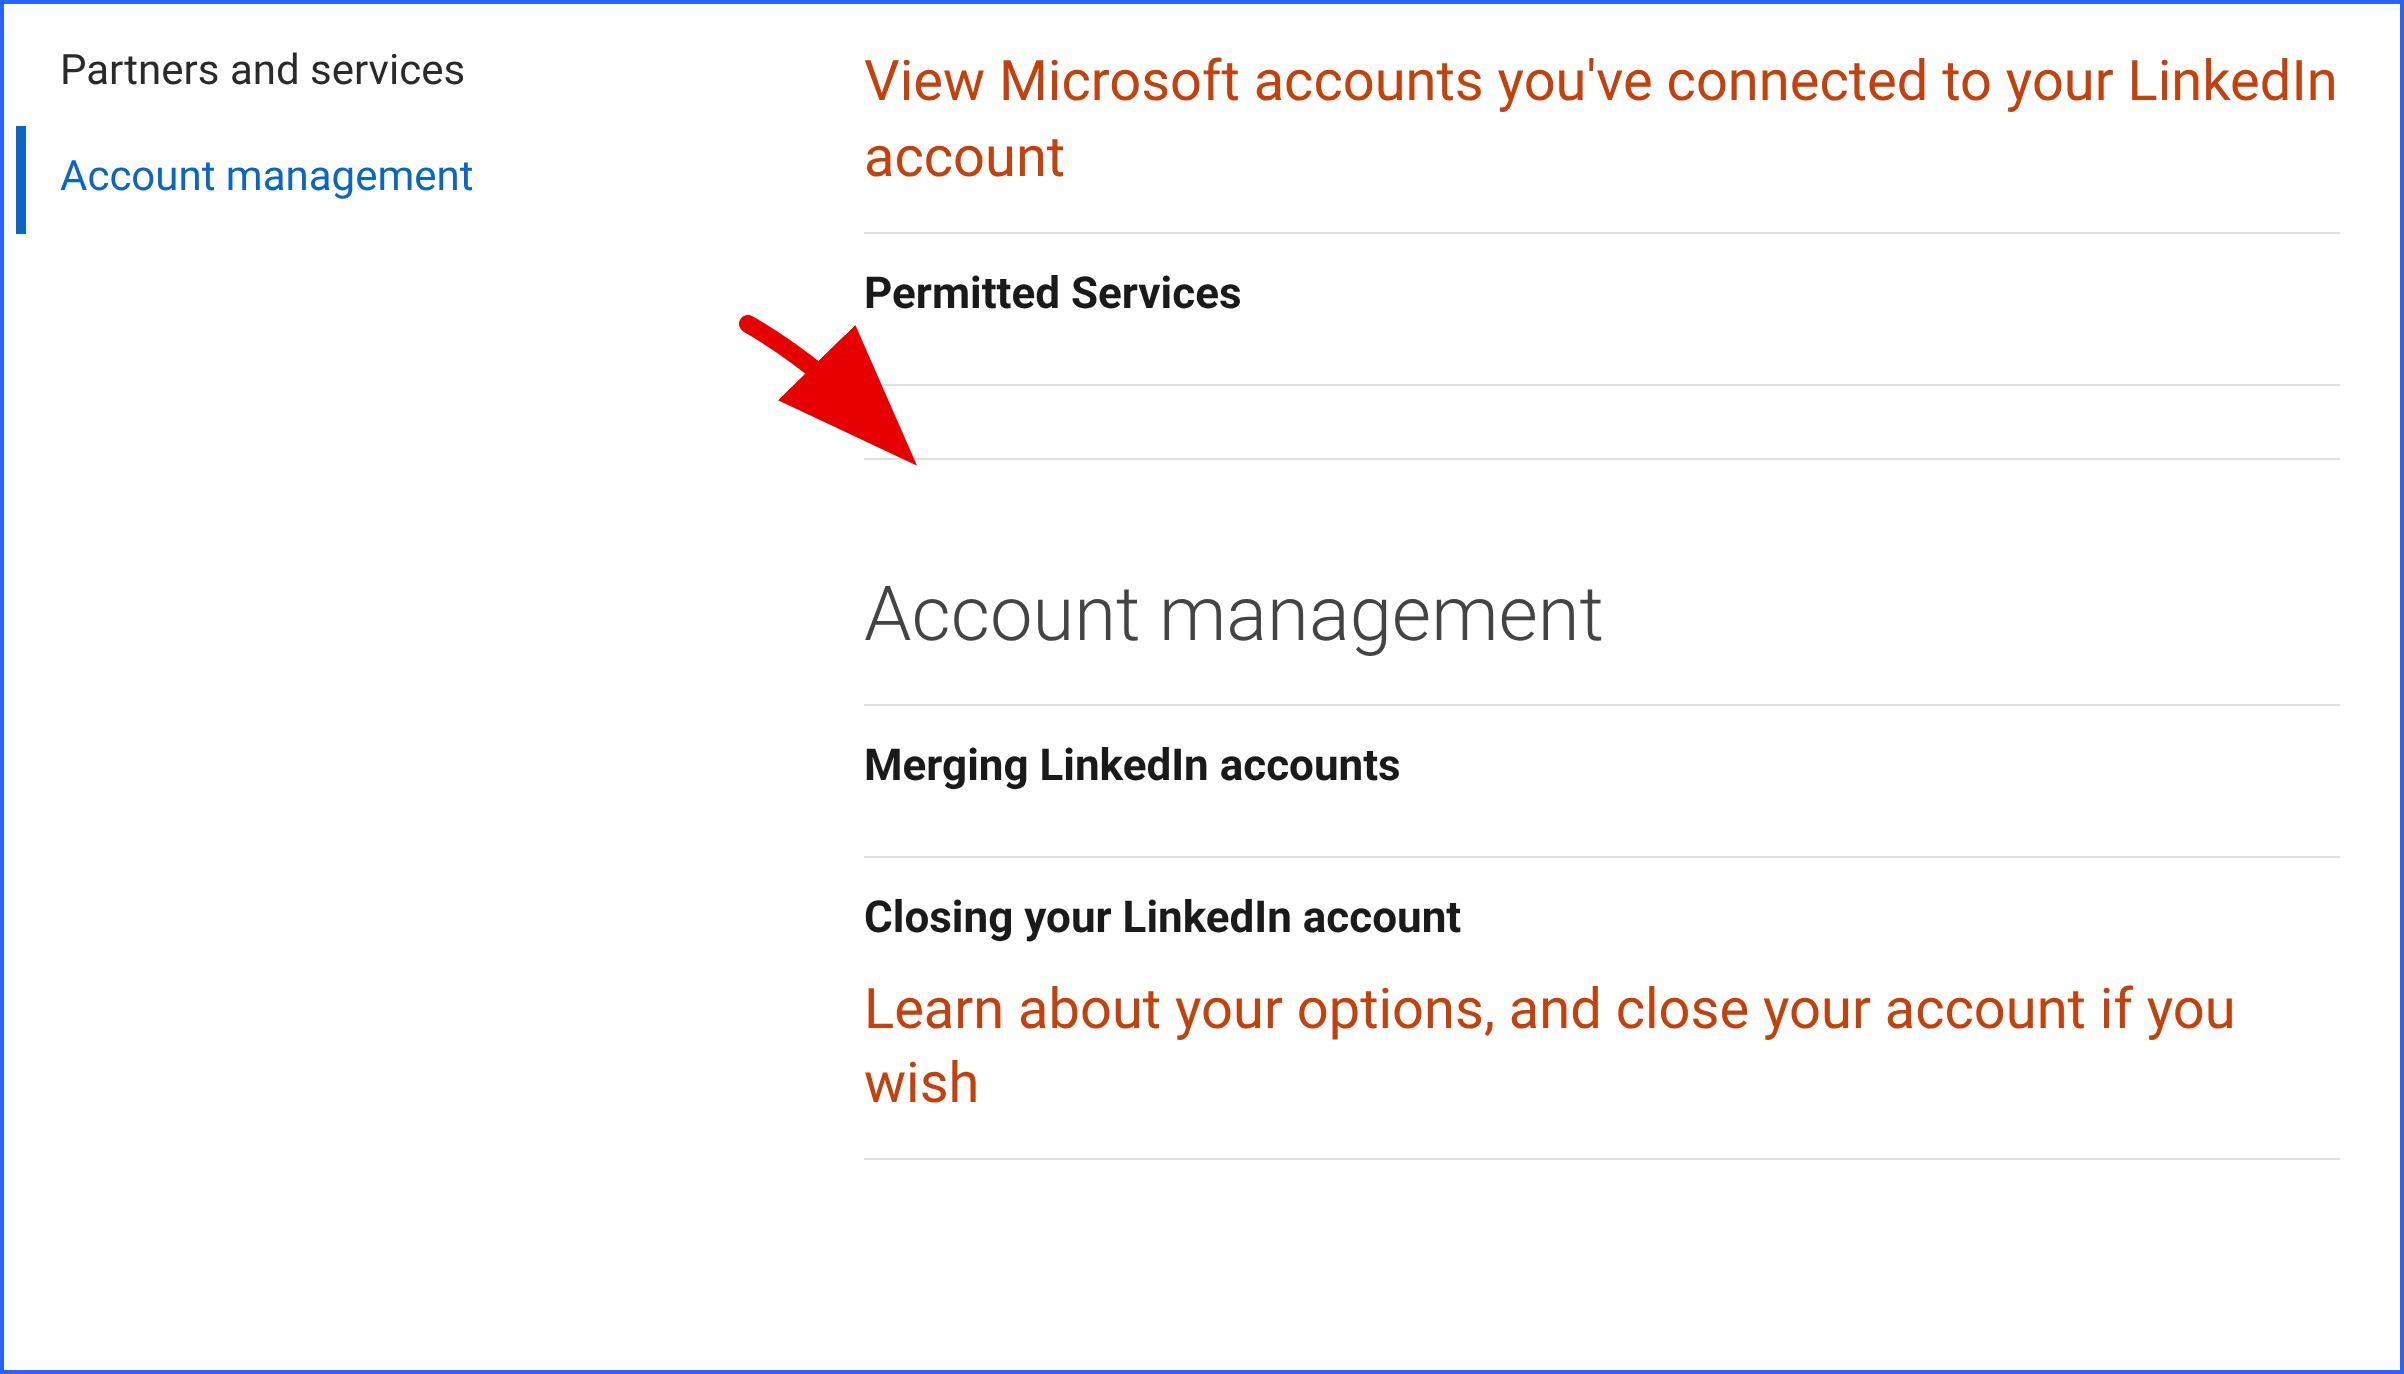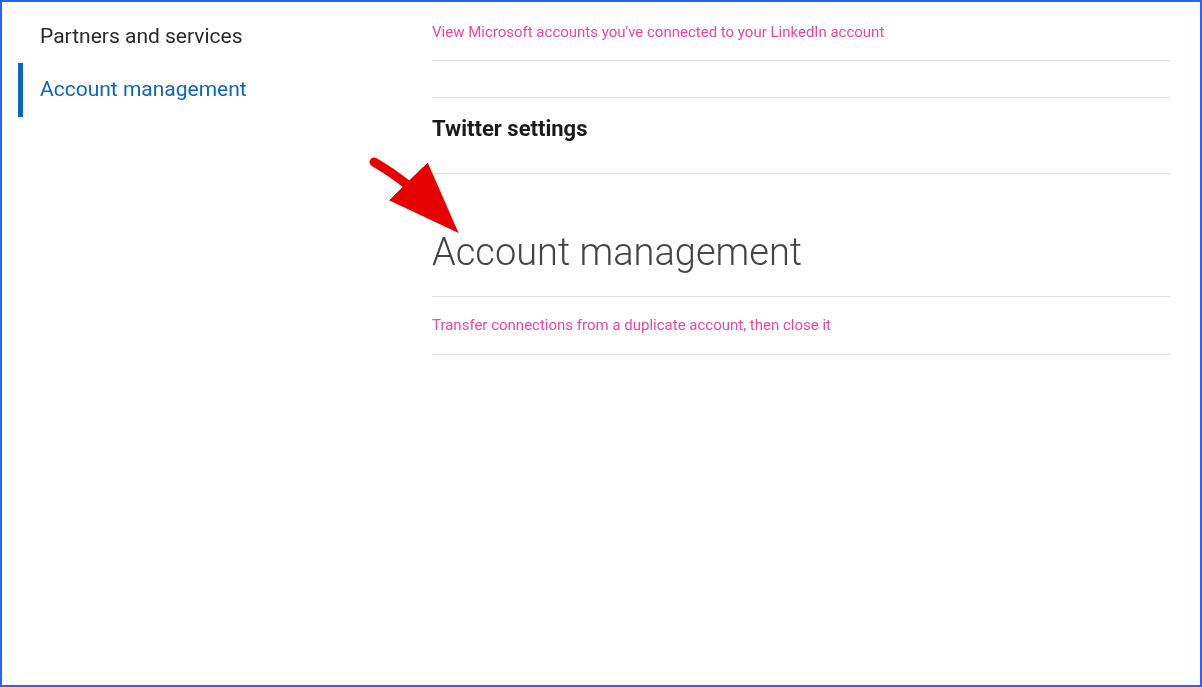--- a/index.html
+++ b/index.html
@@ -16,21 +16,21 @@
       position: relative;
       overflow: hidden;
     }
     .container {
       display: flex;
       height: 100%;
     }
     .sidebar {
       width: 430px;
       padding-top: 8px;
-      padding-left: 38px;
+      padding-left: 28px;
       flex-shrink: 0;
     }
     .sidebar-item {
       font-size: 21px;
       padding: 13px 0 13px 0;
       color: #2a2a2a;
       cursor: pointer;
       line-height: 1.3;
     }
     .sidebar-item.active {
@@ -51,22 +51,22 @@
     .setting-block.first {
       padding-top: 20px;
     }
     .setting-title {
       font-size: 22px;
       font-weight: 700;
       color: #1a1a1a;
       margin-bottom: 14px;
     }
     .setting-desc {
-      font-size: 15px;
-      color: #ec4899;
+      font-size: 28px;
+      color: #c2410c;
       font-weight: 400;
       line-height: 1.35;
     }
     .section-heading {
       font-size: 38px;
       font-weight: 300;
       color: #444444;
       padding-top: 56px;
       padding-bottom: 22px;
       border-bottom: 1px solid #e0e0e0;
@@ -91,32 +91,36 @@
     <div class="sidebar-item active">Account management</div>
   </div>
 
   <div class="main">
 
     <div class="setting-block first">
       <div class="setting-desc">View Microsoft accounts you've connected to your LinkedIn account</div>
     </div>
 
     <div class="setting-block">
+      <div class="setting-title">Permitted Services</div>
     </div>
 
     <div class="setting-block">
-      <div class="setting-title">Twitter settings</div>
     </div>
 
     <div class="section-heading">Account management</div>
 
     <div class="setting-block">
-      <div class="setting-desc">Transfer connections from a duplicate account, then close it</div>
+      <div class="setting-title">Merging LinkedIn accounts</div>
     </div>
 
+    <div class="setting-block">
+      <div class="setting-title">Closing your LinkedIn account</div>
+      <div class="setting-desc">Learn about your options, and close your account if you wish</div>
+    </div>
 
   </div>
 
 </div>
 
 <svg class="arrow-annotation" viewBox="0 0 110 90">
   <defs>
     <marker id="arrowhead" markerWidth="8" markerHeight="8" refX="6" refY="3" orient="auto">
       <polygon points="0 0, 8 3, 0 6" fill="#e60000"></polygon>
     </marker>

